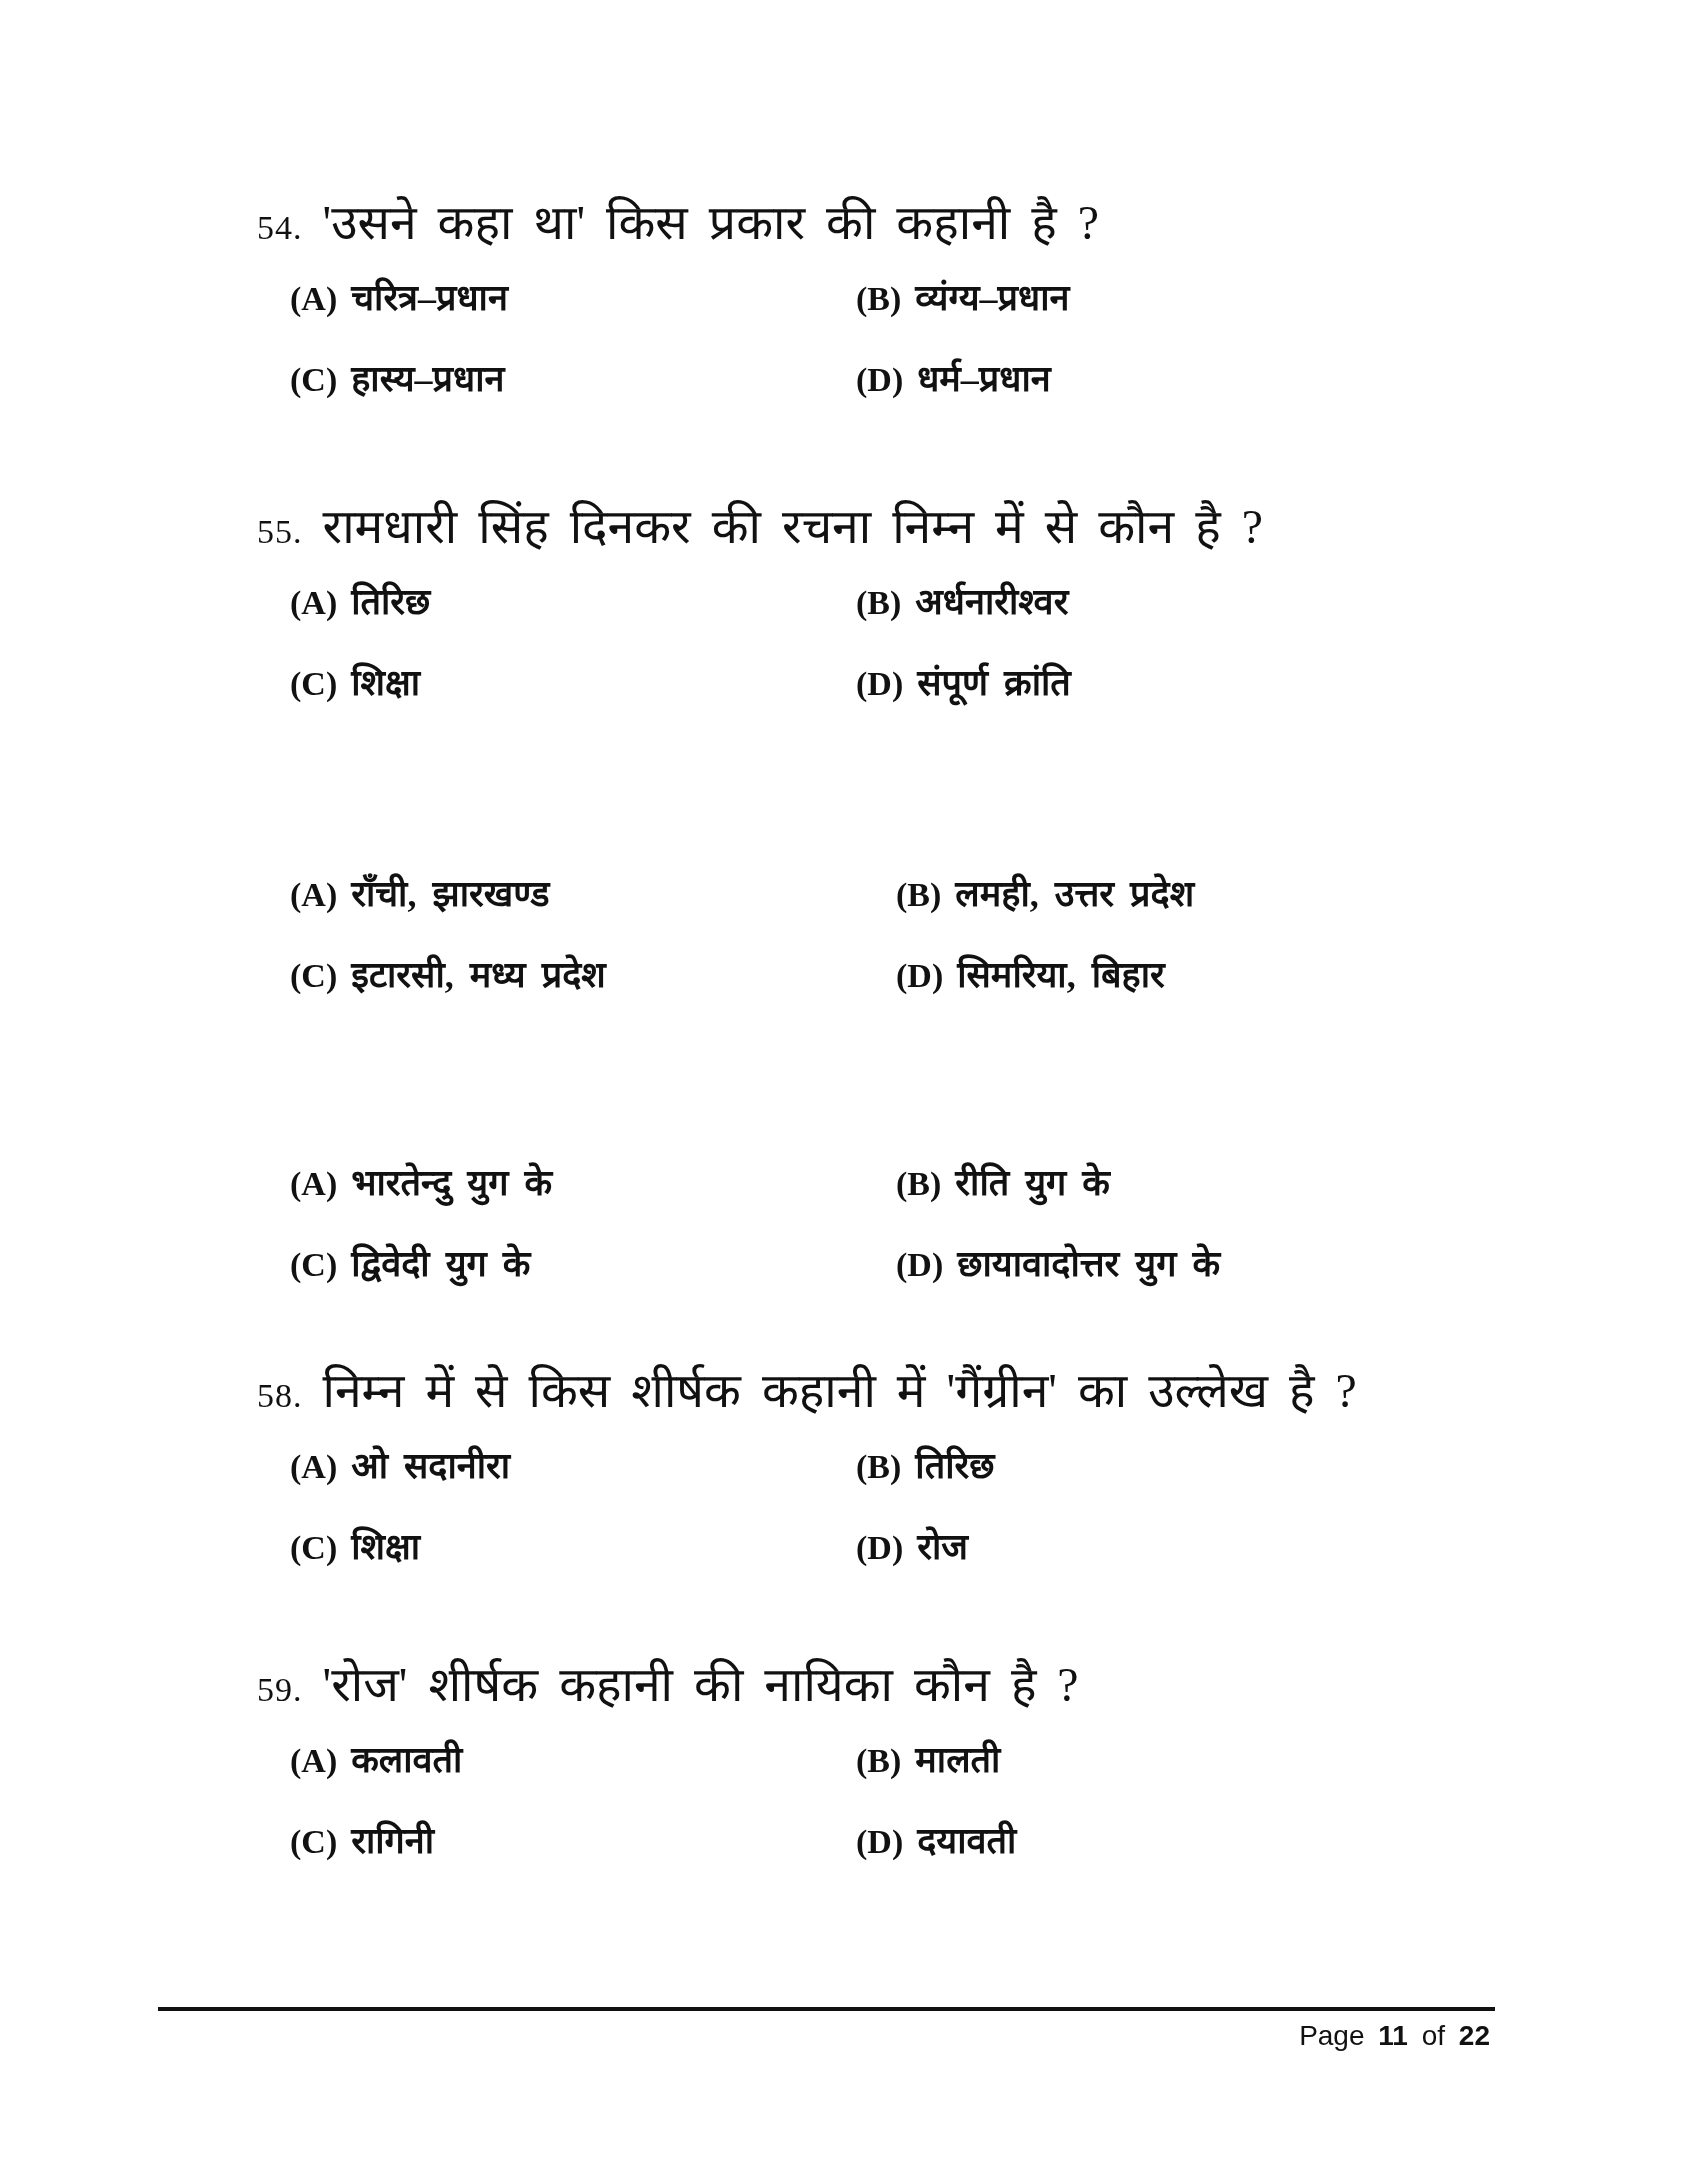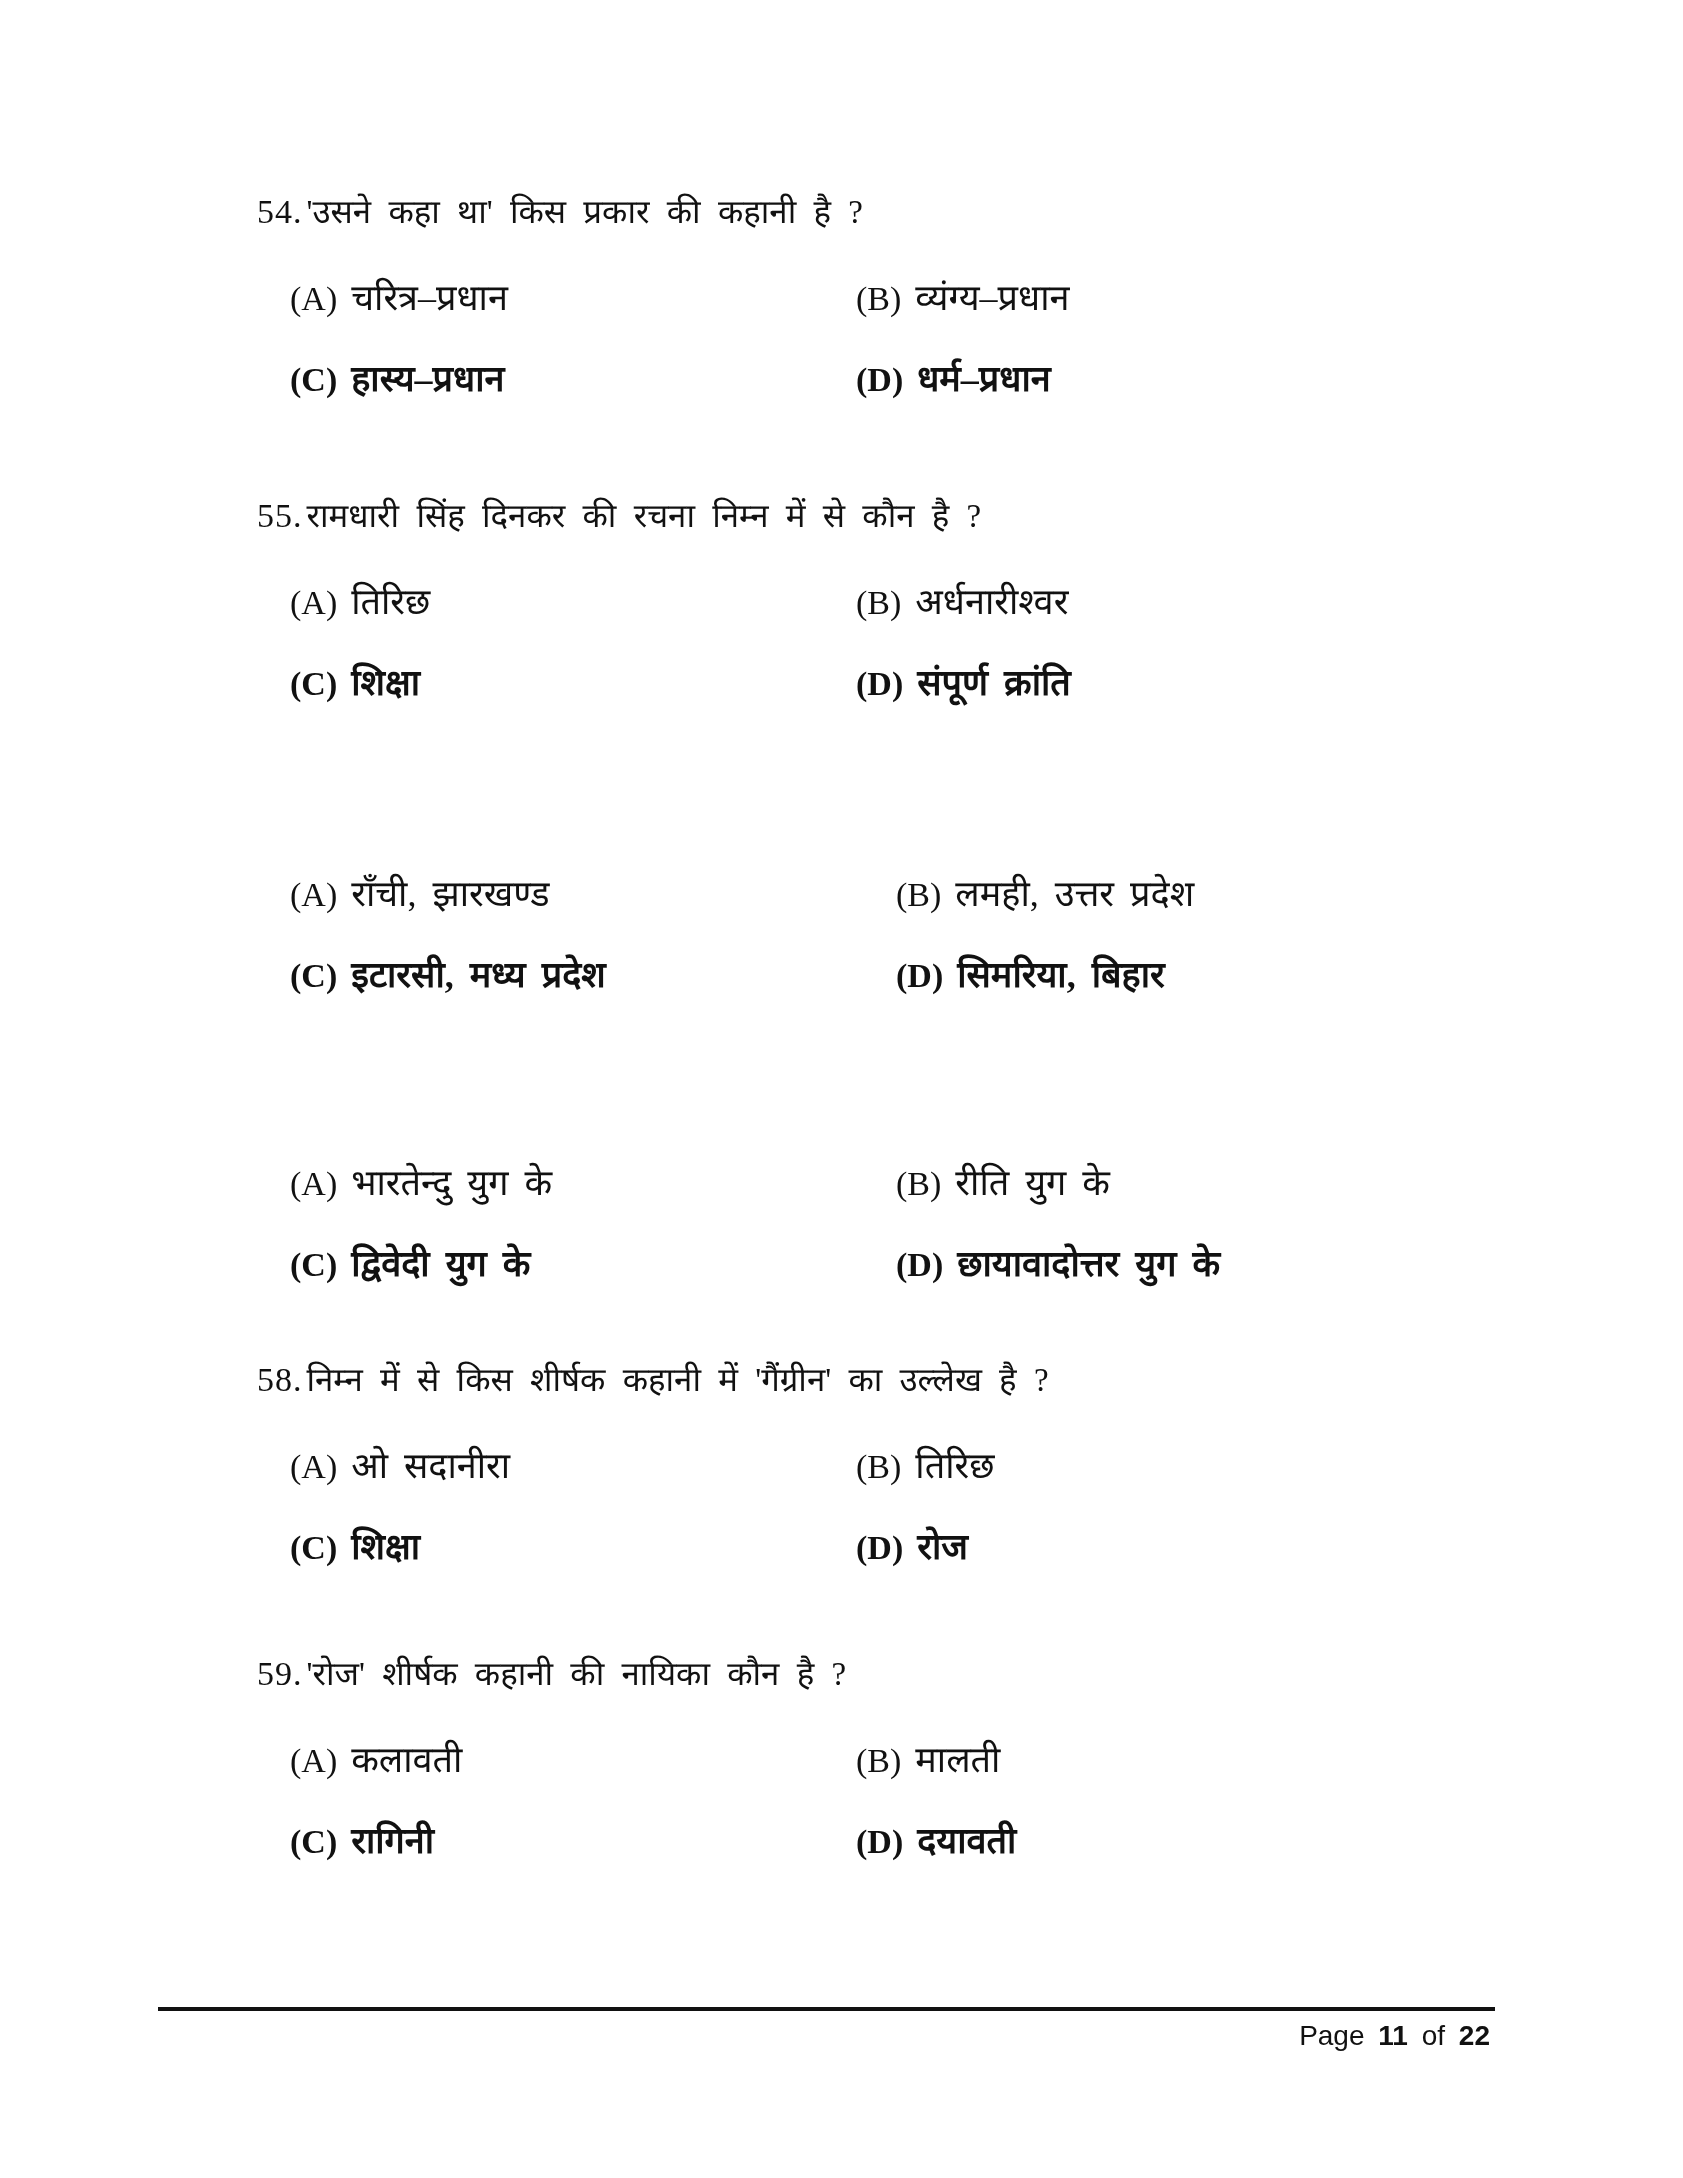--- a/index.html
+++ b/index.html
@@ -27,37 +27,37 @@
     position: absolute;
     left: 0; top: 0;
     white-space: nowrap;
   }
   .q-num {
     font-size: 34px;
     letter-spacing: 1px;
     text-align: right;
   }
   .q-text {
-    font-size: 33px;
-    margin-left: 4px;
+    font-size: 48px;
+    margin-left: 20px;
     word-spacing: 9px;
   }
   .opt {
     position: absolute;
     white-space: nowrap;
   }
   .opt-label {
     font-size: 34px;
   }
   .opt-text {
     font-size: 36px;
     margin-left: 14px;
     word-spacing: 7px;
   }
-  .row1 { top: 84px; }
+  .row1 { top: 84px; font-weight: bold; }
   .row2 { top: 165px; font-weight: bold; }
   .colL { left: 33px; }
   .colR { left: 599px; }
   .question.wide-right .colR { left: 639px; }
 
   .footer-rule {
     position: absolute;
     left: 158px;
     top: 2007px;
     width: 1337px;

